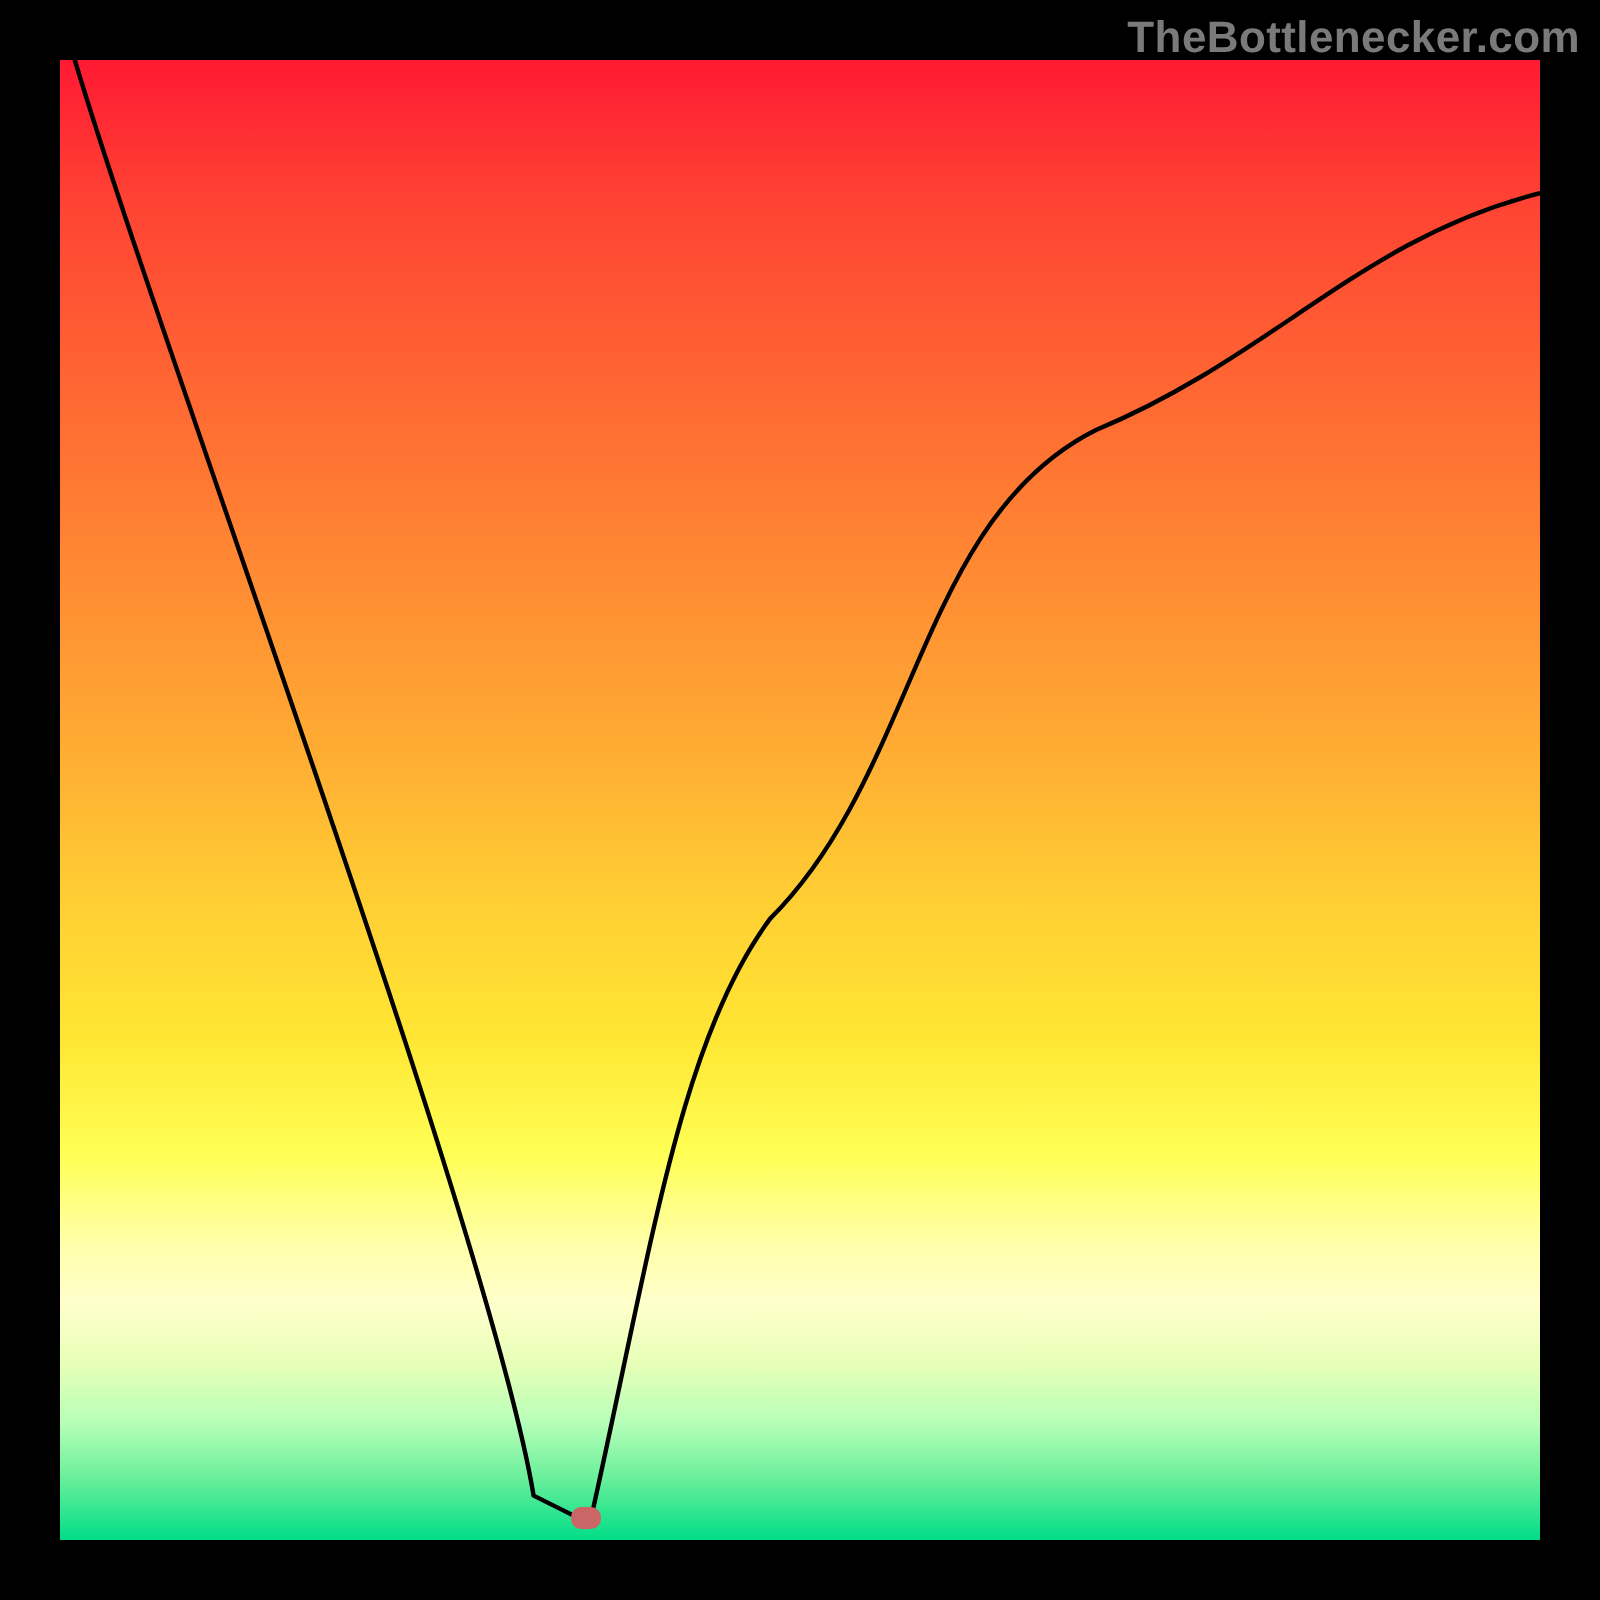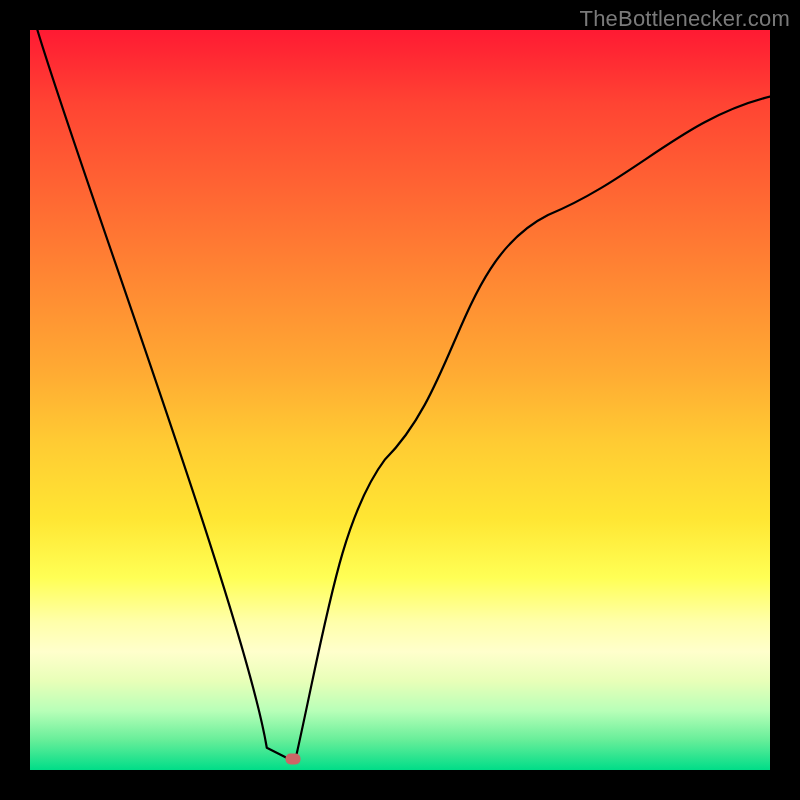--- a/index.html
+++ b/index.html
@@ -32,21 +32,21 @@
       #66ee99 96%,
       #00dd88 100%);
   }
   .watermark {
     position: absolute;
     top: 6px;
     right: 10px;
     color: #7a7a7a;
     font-family: Arial, Helvetica, sans-serif;
     font-size: 22px;
-    font-weight: 400;
+    font-weight: 700;
     letter-spacing: 0.2px;
   }
   .curve {
     position: absolute;
     left: 0; top: 0;
     width: 740px; height: 740px;
     pointer-events: none;
   }
   .marker {
     position: absolute;

